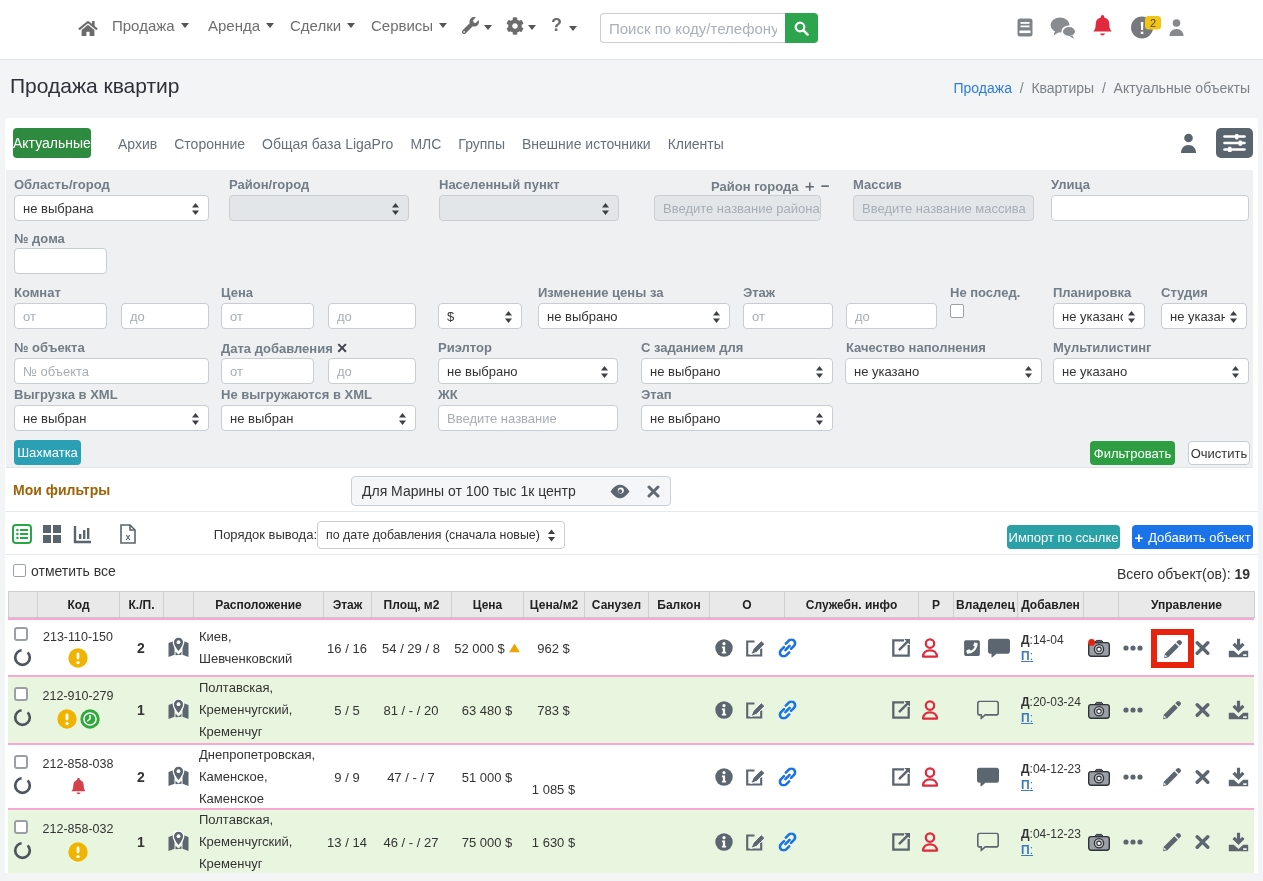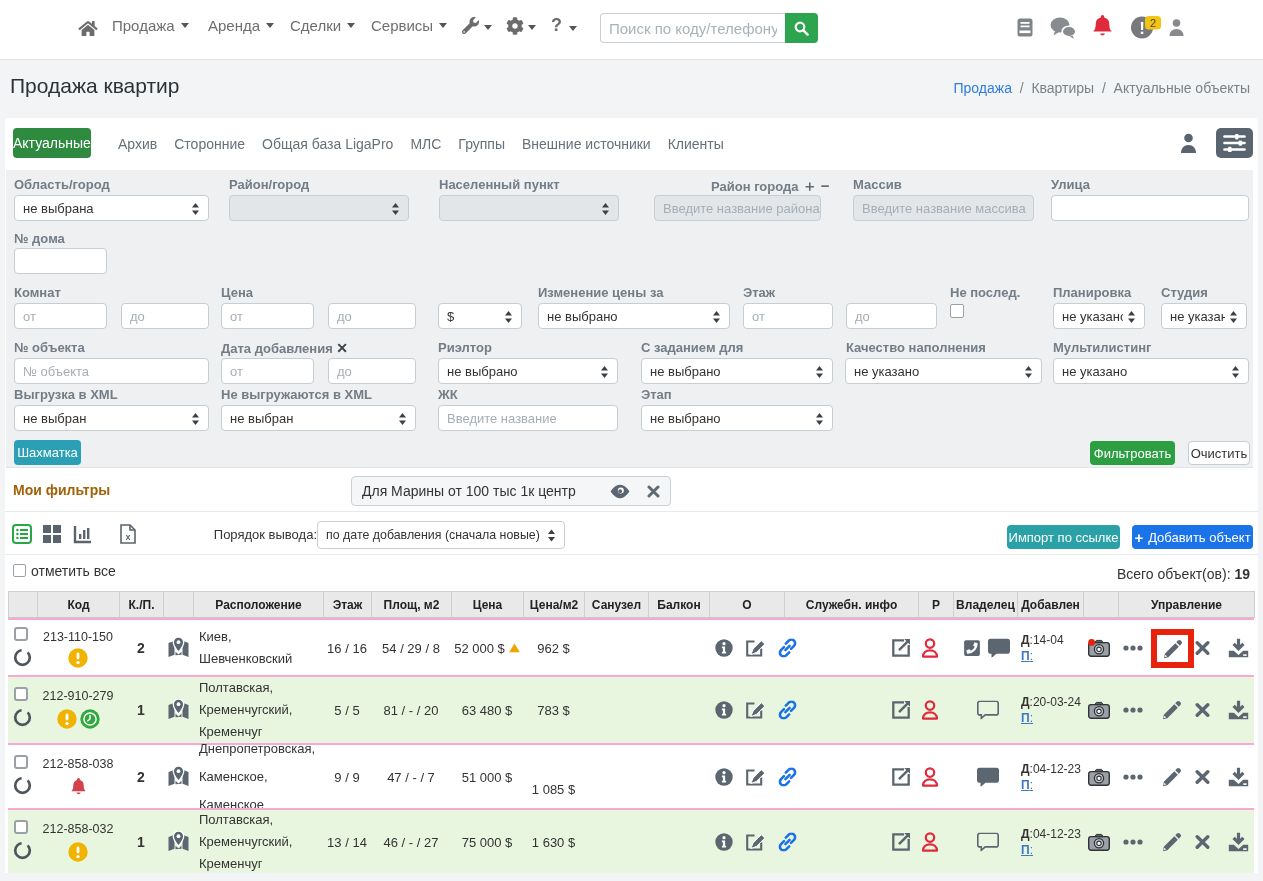--- a/index.html
+++ b/index.html
@@ -547,21 +547,21 @@
               <path d="M8.5 1a1.4 1.4 0 011.4 1.4v.6a5.6 5.6 0 013.8 5.3c0 3.6.9 5 1.9 5.9H1.4c1-.9 1.9-2.3 1.9-5.9a5.6 5.6 0 013.8-5.3v-.6A1.4 1.4 0 018.5 1z" fill="#d4414d"></path>
               <path d="M6.4 15.6a2.15 2.15 0 004.2 0z" fill="#d4414d"></path>
             </svg></div>
 <div class="ab ctr vc" style="left:111px;width:44px;font-weight:bold;font-size:14px;">2</div>
 <svg class="ab vc" style="left:159px;" width="23" height="22" viewBox="0 0 23 22">
             <path d="M1.5 6l6-2.2v14L1.5 20zM15.5 3.8l6 2.2v14l-6-2.2z" fill="#5b6670"></path>
             <path d="M8.5 14.8l3 2.6 3-2.6v3l-6 .4z" fill="#5b6670"></path>
             <path d="M11.5 0c-2.9 0-5.2 2.3-5.2 5.2 0 3.9 5.2 9.8 5.2 9.8s5.2-5.9 5.2-9.8C16.7 2.3 14.4 0 11.5 0z" fill="#5b6670" stroke="#fff" stroke-width="1.3"></path>
             <circle cx="11.5" cy="5.2" r="1.9" fill="#fff"></circle>
           </svg>
-<div class="ab vc" style="left:191px;line-height:28px;">Днепропетровская,<br>Каменское,<br>Каменское</div>
+<div class="ab vc" style="left:191px;line-height:22px;">Днепропетровская,<br>Каменское,<br>Каменское</div>
 <div class="ab ctr vc" style="left:315px;width:48px;">9 / 9</div>
 <div class="ab ctr vc" style="left:363px;width:80px;">47 / - / 7</div>
 <div class="ab vc" style="left:443px;width:72px;display:flex;align-items:center;justify-content:center;">51 000 $</div>
 <div class="ab ctr vc" style="left:515px;width:61px;margin-top:12px;">1 085 $</div>
 <svg class="ab vc" style="left:707px;" width="18" height="18" viewBox="0 0 18 18">
             <circle cx="9" cy="9" r="8.7" fill="#5b6670"></circle>
             <circle cx="9" cy="4.7" r="1.6" fill="#fff"></circle>
             <path d="M6.9 7.6h3.2v5.2h1v1.7H6.9v-1.7h1V9.3h-1z" fill="#fff"></path>
           </svg>
 <svg class="ab vc" style="left:737px;" width="21" height="20" viewBox="0 0 21 20">

